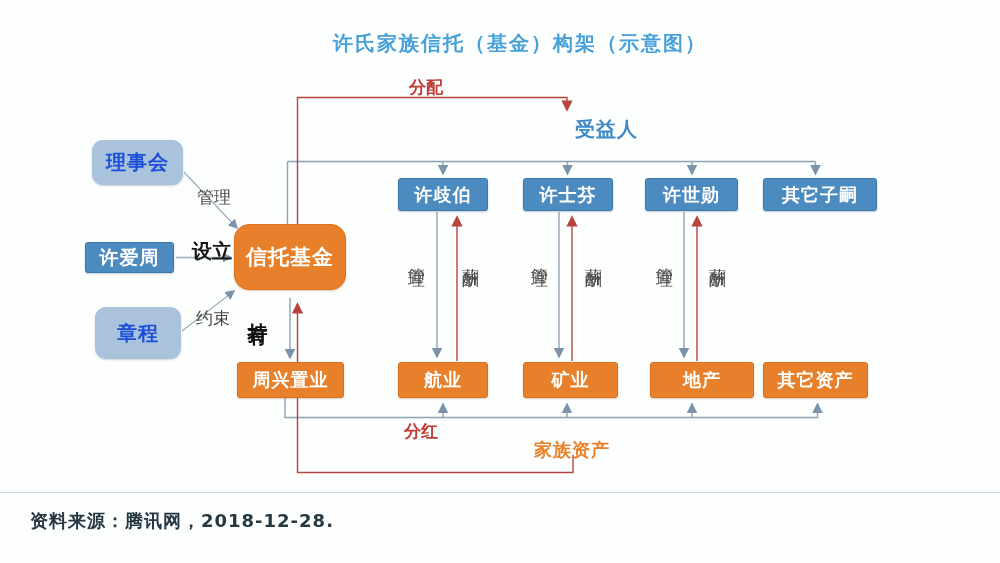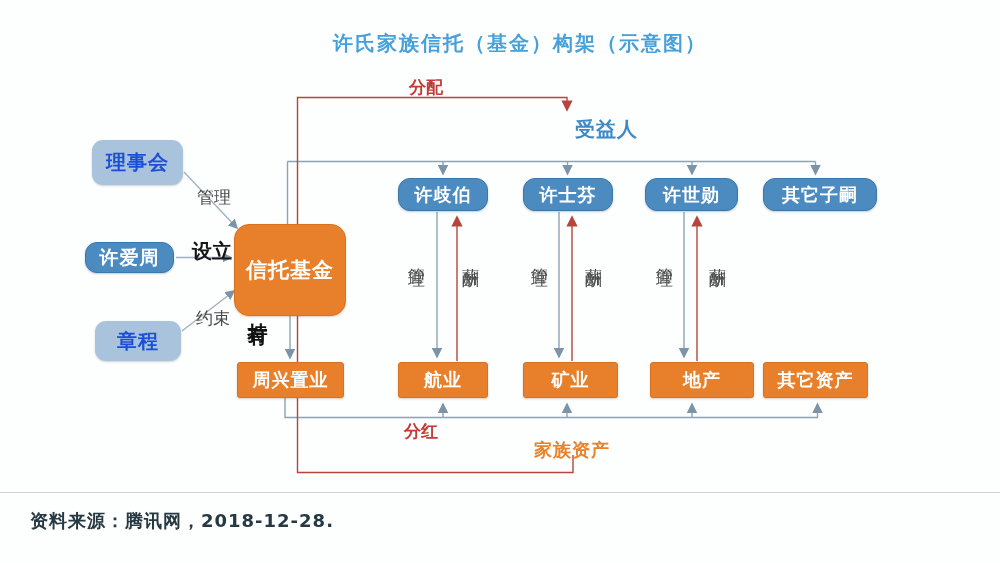--- a/index.html
+++ b/index.html
@@ -7,21 +7,21 @@
     position:relative;width:1000px;height:563px;background:#fdfefe;
     font-family:"DejaVu Sans","Liberation Sans",sans-serif;overflow:hidden;
   }
   #lines{position:absolute;left:0;top:0;width:1000px;height:563px;}
   .box{
     position:absolute;display:flex;align-items:center;justify-content:center;
     font-weight:bold;box-sizing:border-box;letter-spacing:1px;
   }
   .lightblue{background:#a9c3dd;color:#1d4ed8;border-radius:11px;font-size:20px;
     box-shadow:0 1px 2px rgba(70,90,110,.25);}
-  .steelblue{background:#4c8bc0;color:#ffffff;border-radius:12px;font-size:18px;
+  .steelblue{background:#4c8bc0;color:#ffffff;border-radius:3px;font-size:18px;
     border:1px solid #3c77aa;box-shadow:0 1px 2px rgba(60,90,120,.3);}
   .orange{background:#e8802b;color:#ffffff;border-radius:3px;font-size:18px;
     border:1px solid #d8721f;box-shadow:0 1px 2px rgba(150,90,30,.3);}
   .orange.big{border-radius:15px;font-size:21px;}
   .lbl{position:absolute;white-space:nowrap;}
   .vlabel{
     position:absolute;writing-mode:vertical-rl;text-orientation:upright;
     font-size:17px;color:#4a4a4a;letter-spacing:3px;line-height:1;
   }
   .vlabel.bold{font-weight:bold;color:#111;font-size:20px;}
@@ -81,22 +81,22 @@
       <path d="M572,361 L572,217" marker-end="url(#mr)"></path>
       <path d="M697,361 L697,217" marker-end="url(#mr)"></path>
       <path d="M573,455 L573,472.5 L297.5,472.5 L297.5,304" marker-end="url(#mr)"></path>
     </g>
   </svg>
 
   <div class="title">许氏家族信托（基金）构架（示意图）</div>
 
   <div class="box lightblue" style="left:92px;top:140px;width:91px;height:45px;">理事会</div>
   <div class="box steelblue" style="left:85px;top:242px;width:89px;height:31px;font-size:19px;">许爱周</div>
-  <div class="box lightblue" style="left:95px;top:321px;width:86px;height:40px;">章程</div>
-  <div class="box orange big" style="left:234px;top:224px;width:112px;height:92px;font-family:Liberation Mono, monospace;">信托基金</div>
+  <div class="box lightblue" style="left:95px;top:307px;width:86px;height:52px;">章程</div>
+  <div class="box orange big" style="left:234px;top:224px;width:112px;height:66px;font-family:Liberation Mono, monospace;">信托基金</div>
 
   <div class="lbl gray-lbl" style="left:197px;top:186px;">管理</div>
   <div class="lbl black-lbl" style="left:192px;top:238px;">设立</div>
   <div class="lbl gray-lbl" style="left:196px;top:307px;">约束</div>
   <div class="vlabel bold" style="left:248px;top:307px;">持有</div>
 
   <div class="lbl red" style="left:409px;top:76px;">分配</div>
   <div class="lbl blue-big" style="left:536px;top:116px;margin-left:39px;">受益人</div>
 
   <div class="box steelblue" style="left:398px;top:178px;width:90px;height:33px;">许歧伯</div>

